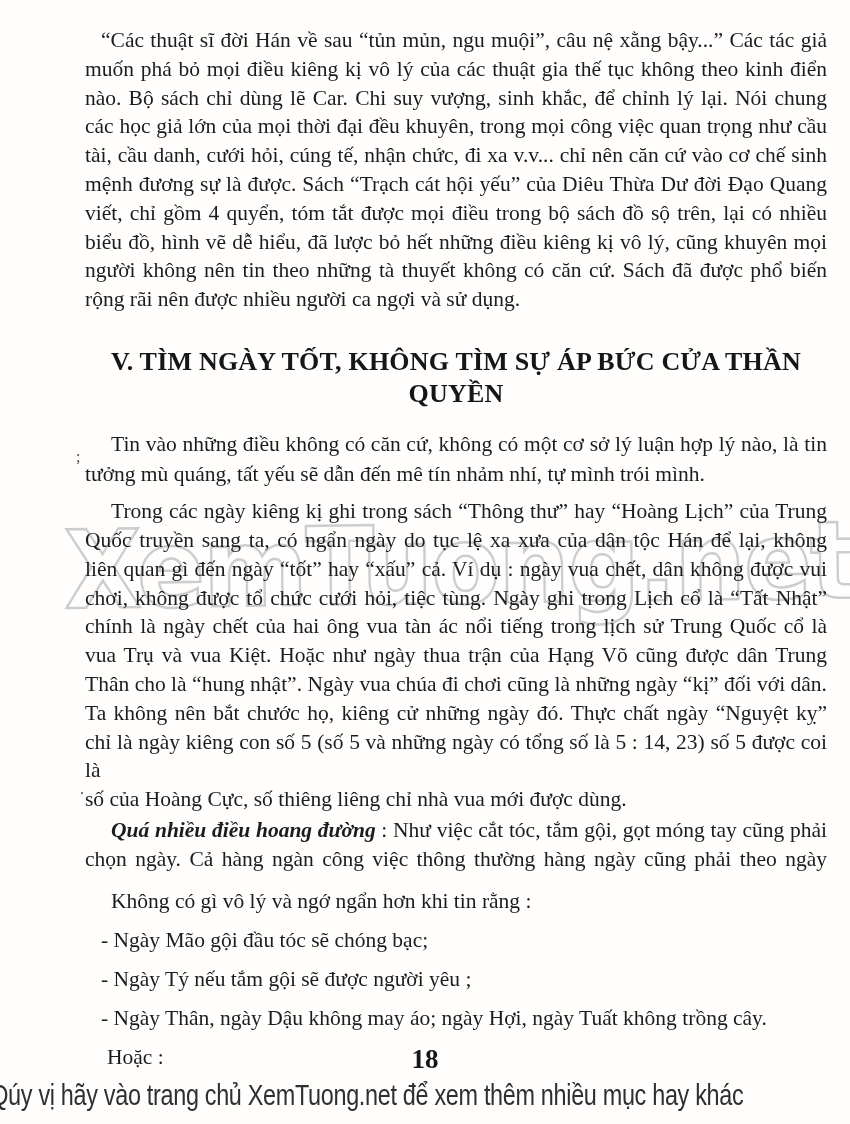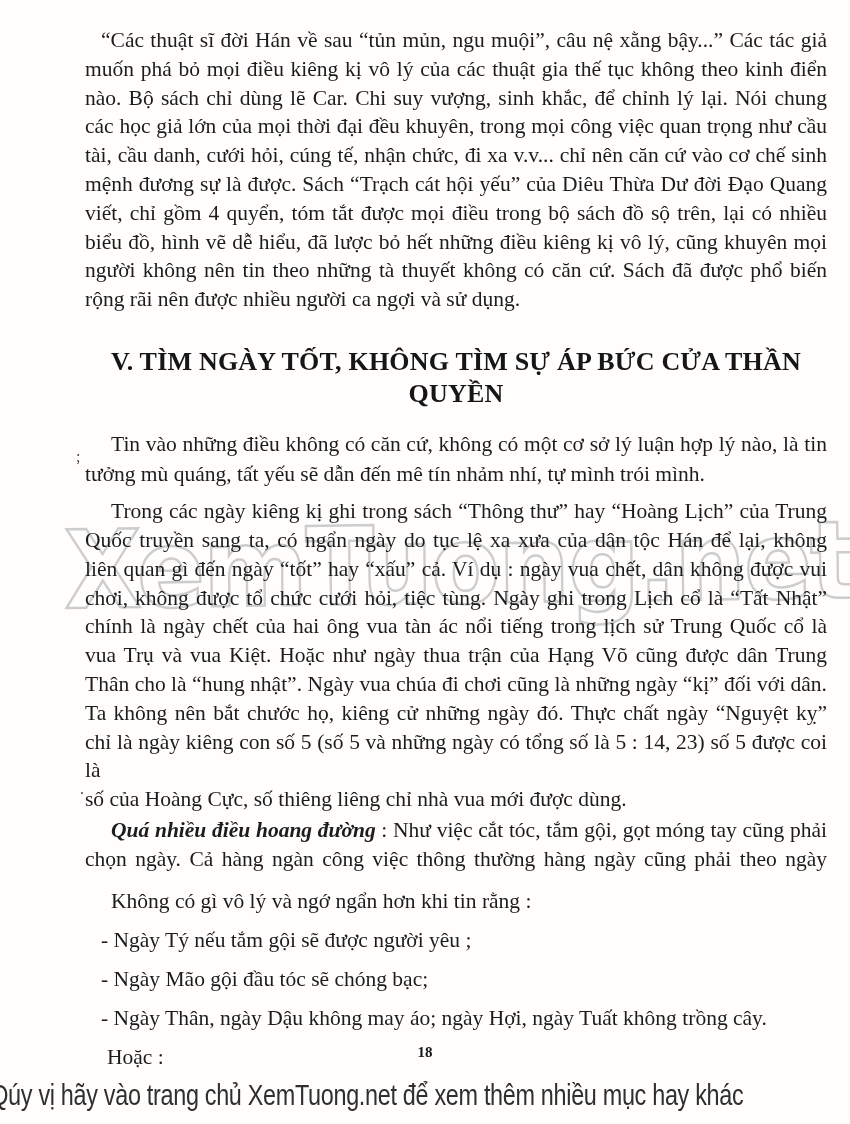--- a/index.html
+++ b/index.html
@@ -97,21 +97,21 @@
   }
   .artifact.a1 { left: 76px; top: 448px; }
   .artifact.a2 { left: 80px; top: 780px; }
   
   .pagenum {
     position: absolute;
     left: 0; top: 1044px;
     width: 100%;
     text-align: center;
     font-weight: 700;
-    font-size: 15px;
+    font-size: 27px;
     color: #161616;
     z-index: 1;
   }
   .footer {
     position: absolute;
     left: 0; top: 1078px;
     width: 100%;
     display: flex;
     justify-content: flex-end;
     z-index: 1;
@@ -176,22 +176,22 @@
     <section class="para p4">
       <div class="line ind"><span class="lead">Quá nhiều điều hoang đường</span><span> : Như việc cắt tóc, tắm gội, gọt móng tay cũng phải</span></div>
       <div class="line">chọn ngày. Cả hàng ngàn công việc thông thường hàng ngày cũng phải theo ngày</div>
     </section>
 
     <section class="para p5">
       <div class="endline ind">Không có gì vô lý và ngớ ngẩn hơn khi tin rằng :</div>
     </section>
 
     <section class="bullets">
+      <div class="bullet">- Ngày Mão gội đầu tóc sẽ chóng bạc;</div>
       <div class="bullet">- Ngày Tý nếu tắm gội sẽ được người yêu ;</div>
-      <div class="bullet">- Ngày Mão gội đầu tóc sẽ chóng bạc;</div>
       <div class="bullet">- Ngày Thân, ngày Dậu không may áo; ngày Hợi, ngày Tuất không trồng cây.</div>
       <div class="hoac">Hoặc :</div>
     </section>
 
   </main>
 
   <div class="pagenum">18</div>
 
   <footer class="footer">
     <div class="footer-inner"><span>Qúy vị hãy vào trang chủ </span><span>XemTuong.net</span><span> để xem thêm nhiều mục hay khác</span></div>

